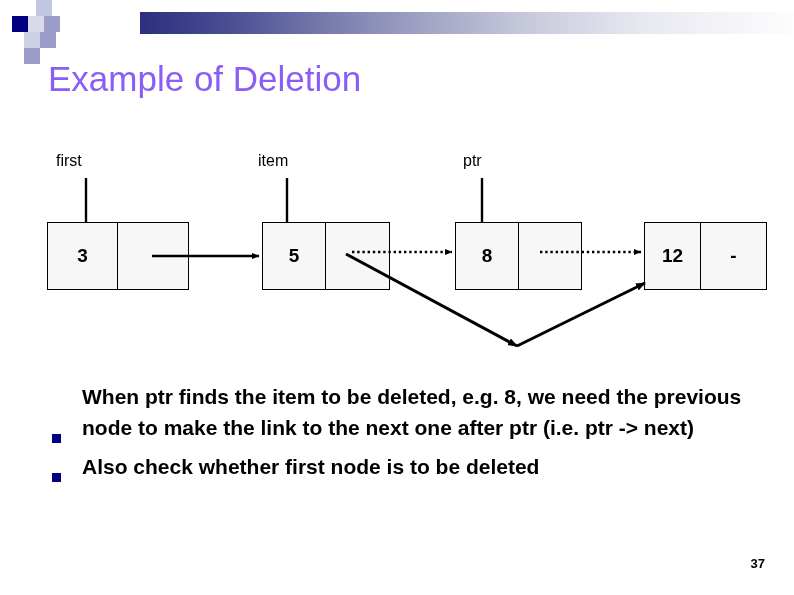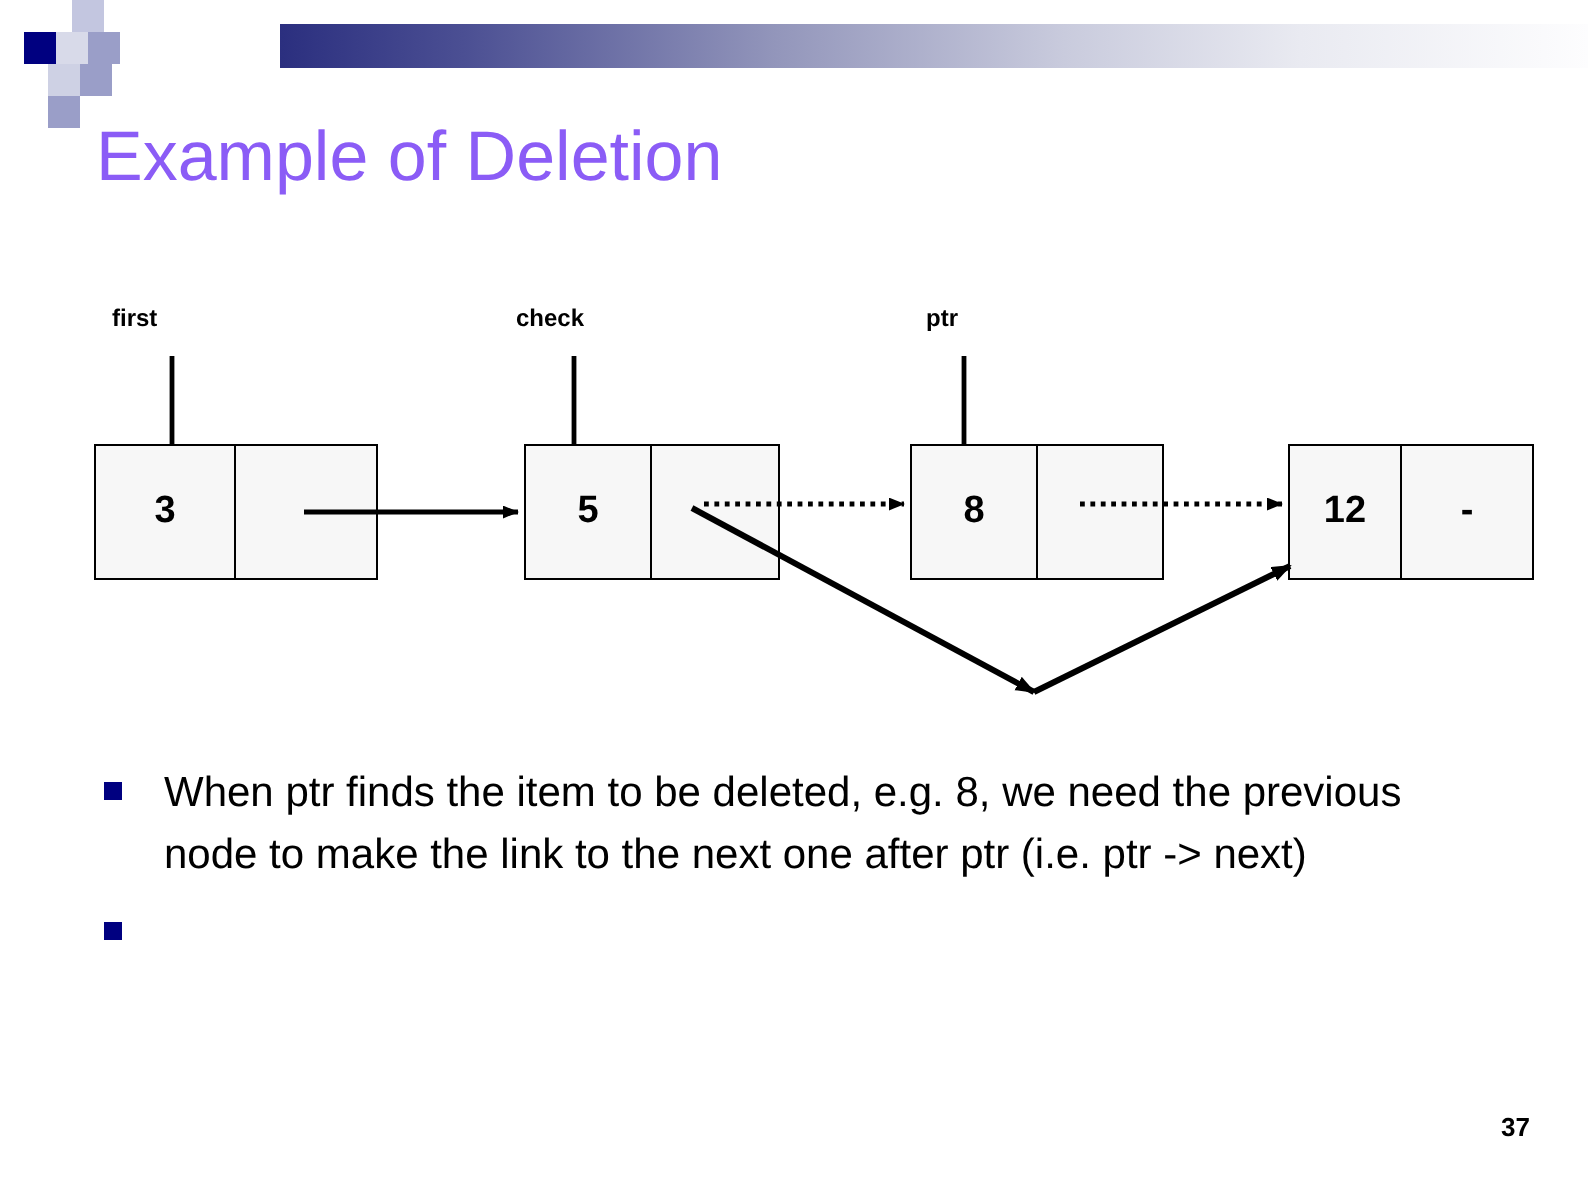--- a/index.html
+++ b/index.html
@@ -51,22 +51,22 @@
   #diagram {
     position: absolute;
     left: 0;
     top: 0;
     width: 794px;
     height: 595px;
     pointer-events: none;
   }
   .ptr-label {
     position: absolute;
-    font-size: 12px;
-    font-weight: bold;
+    font-size: 16px;
+    font-weight: normal;
     white-space: nowrap;
   }
   .node {
     position: absolute;
     display: flex;
     border: 1px solid #000000;
     background: #f7f7f7;
     box-sizing: border-box;
     height: 68px;
   }
@@ -83,22 +83,23 @@
 
   
   #bullets {
     position: absolute;
     left: 52px;
     top: 381px;
     width: 710px;
   }
   .bullet-row {
     display: flex;
-    align-items: flex-start;
+    align-items: flex-end;
     margin-bottom: 8px;
+    font-weight: bold;
   }
   .bullet-marker {
     width: 9px;
     height: 9px;
     background: #000080;
     margin-top: 10px;
     margin-right: 21px;
     flex: 0 0 auto;
   }
   .bullet-text {
@@ -134,21 +135,21 @@
       <div class="deco-sq" style="left: 24px; top: 48px; width: 16px; height: 16px; background: rgb(154, 158, 200);"></div>
     </div>
 </div>
 
 <div id="slide-title">Example of Deletion</div>
 
 <div id="diagram">
 
   <div id="pointer-layer">
       <div class="ptr-label" style="left: 56px; top: 152px;">first</div>
-      <div class="ptr-label" style="left: 258px; top: 152px;">check</div>
+      <div class="ptr-label" style="left: 258px; top: 152px;">item</div>
       <div class="ptr-label" style="left: 463px; top: 152px;">ptr</div>
       <svg width="794" height="595" style="position:absolute;left:0;top:0;">
         <defs>
           <marker id="ahd" markerWidth="9" markerHeight="9" refX="3.2" refY="7.5" orient="auto" markerUnits="userSpaceOnUse">
             <path d="M0,0 L6.4,0 L3.2,8 z" fill="#000000"></path>
           </marker>
         </defs>
         <line x1="86" y1="178" x2="86" y2="228" stroke="#000000" stroke-width="2.4" marker-end="url(#ahd)"></line>
         <line x1="287" y1="178" x2="287" y2="228" stroke="#000000" stroke-width="2.4" marker-end="url(#ahd)"></line>
         <line x1="482" y1="178" x2="482" y2="228" stroke="#000000" stroke-width="2.4" marker-end="url(#ahd)"></line>
@@ -195,16 +196,17 @@
   </svg>
 </div>
 
 <div id="bullets">
     <div class="bullet-row">
       <div class="bullet-marker"></div>
       <div class="bullet-text">When ptr finds the item to be deleted, e.g. 8, we need the previous node to make the link to the next one after ptr (i.e. ptr -&gt; next)</div>
     </div>
     <div class="bullet-row">
       <div class="bullet-marker"></div>
+      <div class="bullet-text">Also check whether first node is to be deleted</div>
     </div>
   </div>
 
 <div id="page-number">37</div>
 
 </body></html>

